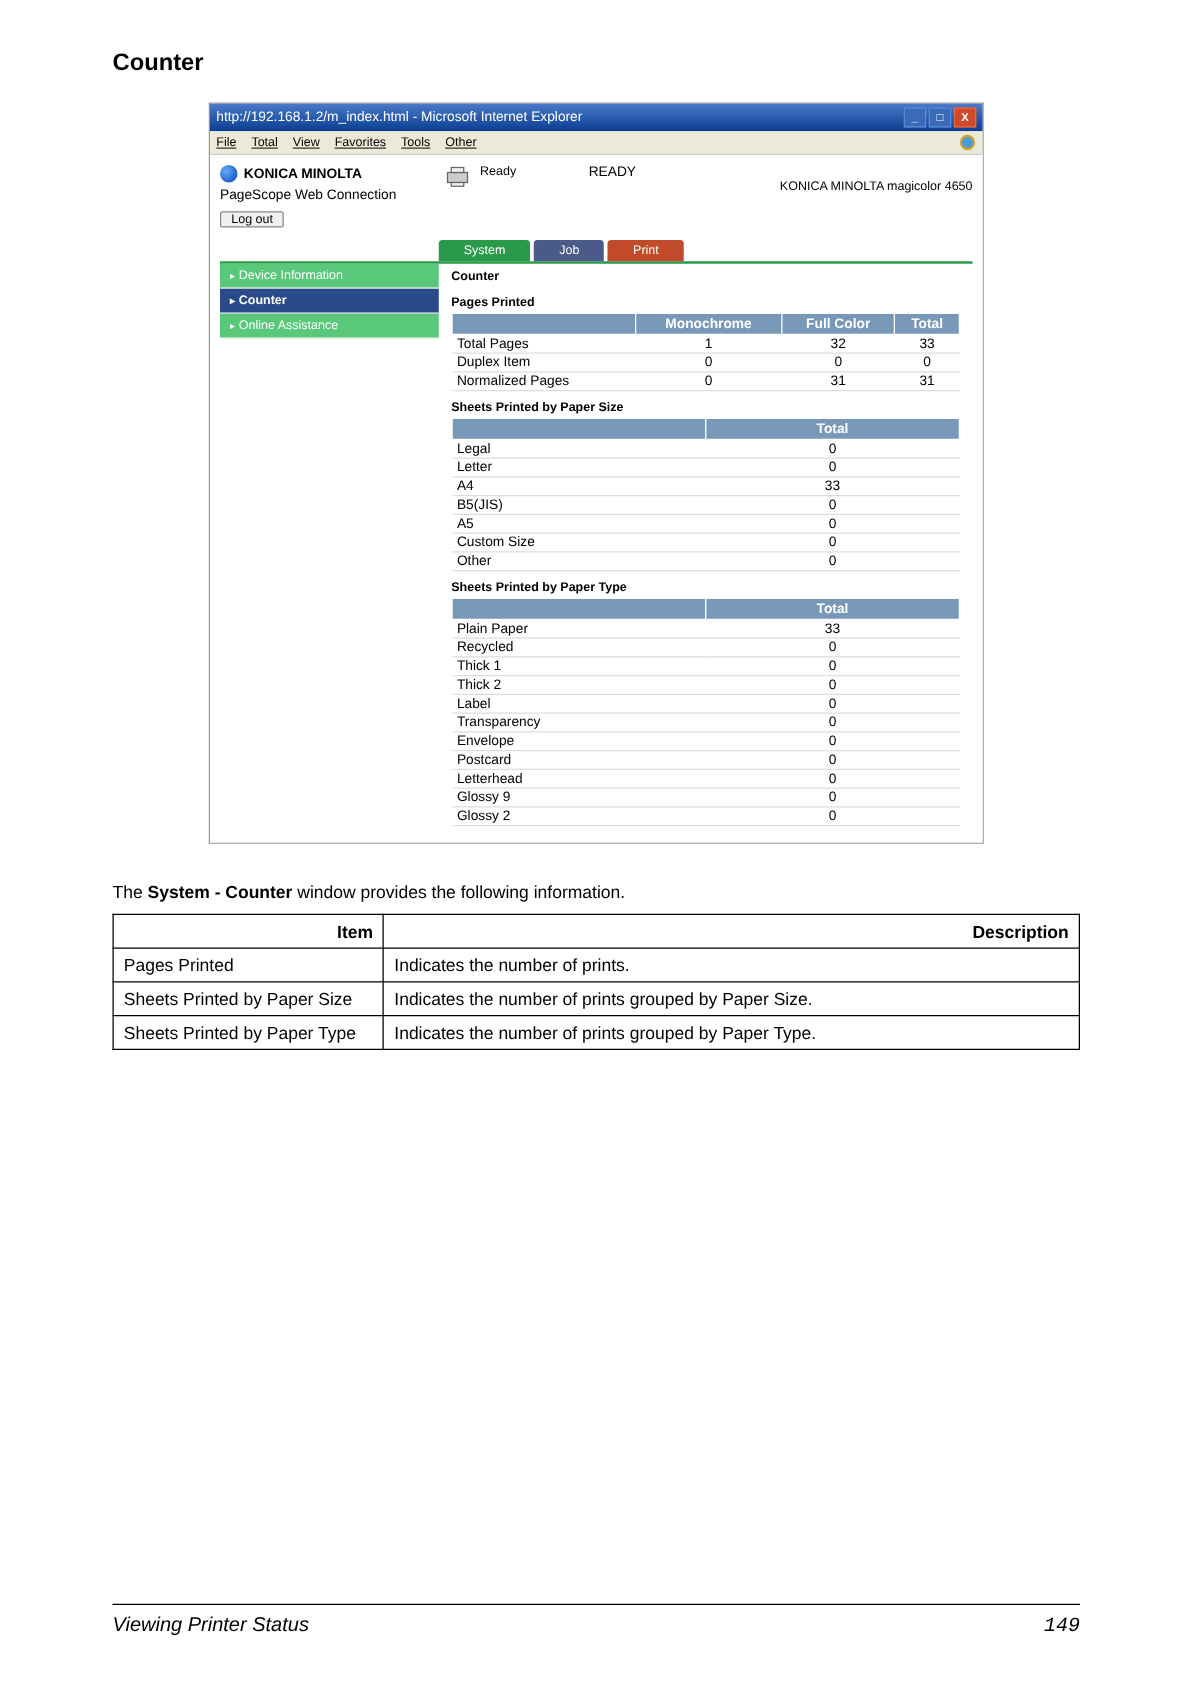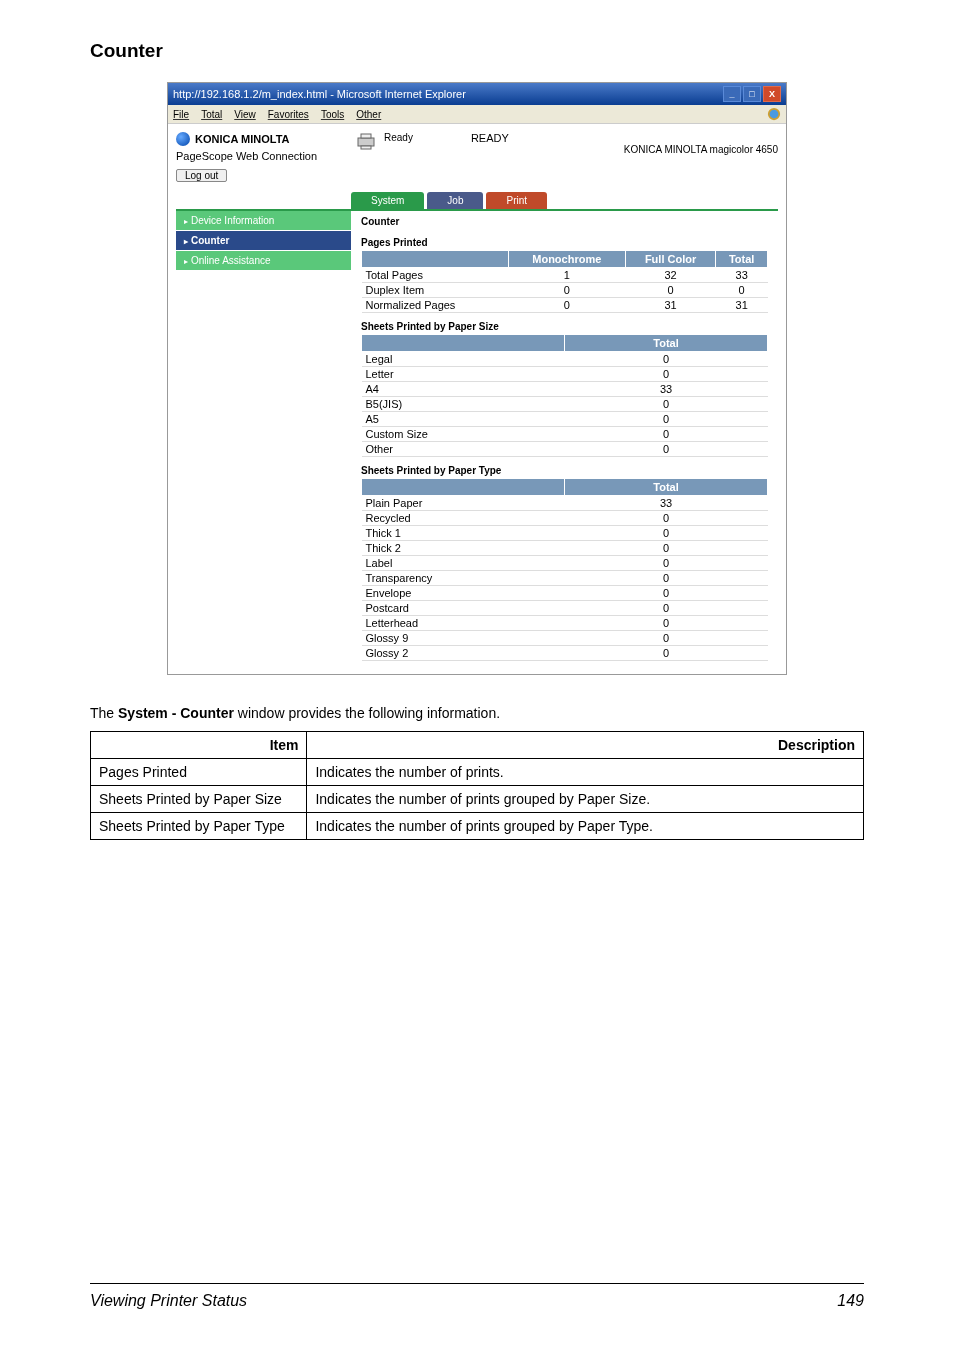--- a/index.html
+++ b/index.html
@@ -135,21 +135,21 @@
       bottom: 40px;
       left: 90px;
       right: 90px;
       border-top: 1px solid #000;
       padding-top: 8px;
       display: flex;
       justify-content: space-between;
       font-size: 16px;
     }
     .footer-left { font-style: italic; }
-    .footer-right { font-style: italic; }
+    .footer-right { font-style: italic; font-family: Liberation Mono, monospace; }
   </style>
 </head>
 <body>
 
 <div class="section-title">Counter</div>
 
 <div class="screenshot-window">
   <div class="titlebar">
     <span class="titlebar-text">http://192.168.1.2/m_index.html - Microsoft Internet Explorer</span>
     <div class="window-controls">

